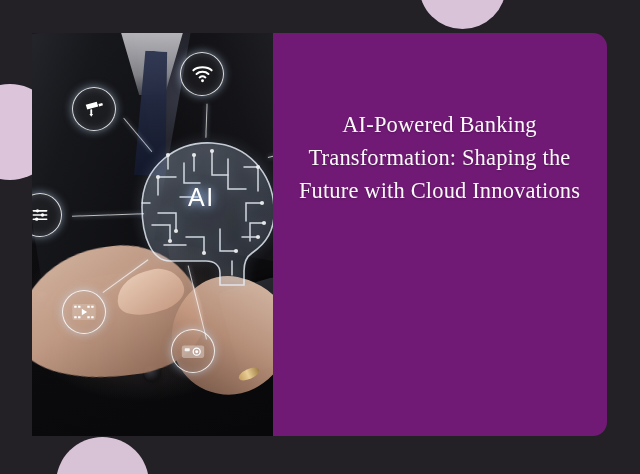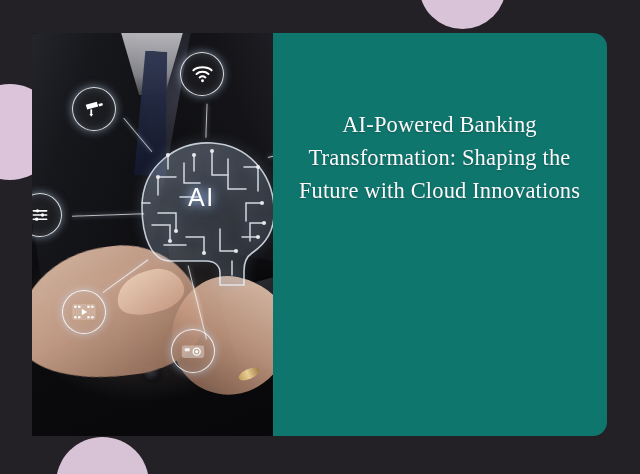--- a/index.html
+++ b/index.html
@@ -237,21 +237,21 @@
     z-index: 4;
   }
 
   
   .panel {
     position: absolute;
     left: 272px;
     top: 33px;
     width: 335px;
     height: 403px;
-    background: #0f766e;
+    background: #701a75;
     border-radius: 0 14px 14px 0;
     z-index: 2;
     display: flex;
     align-items: flex-start;
     justify-content: center;
   }
   .panel-title {
     margin: 0;
     padding: 75px 16px 0 16px;
     width: 100%;

